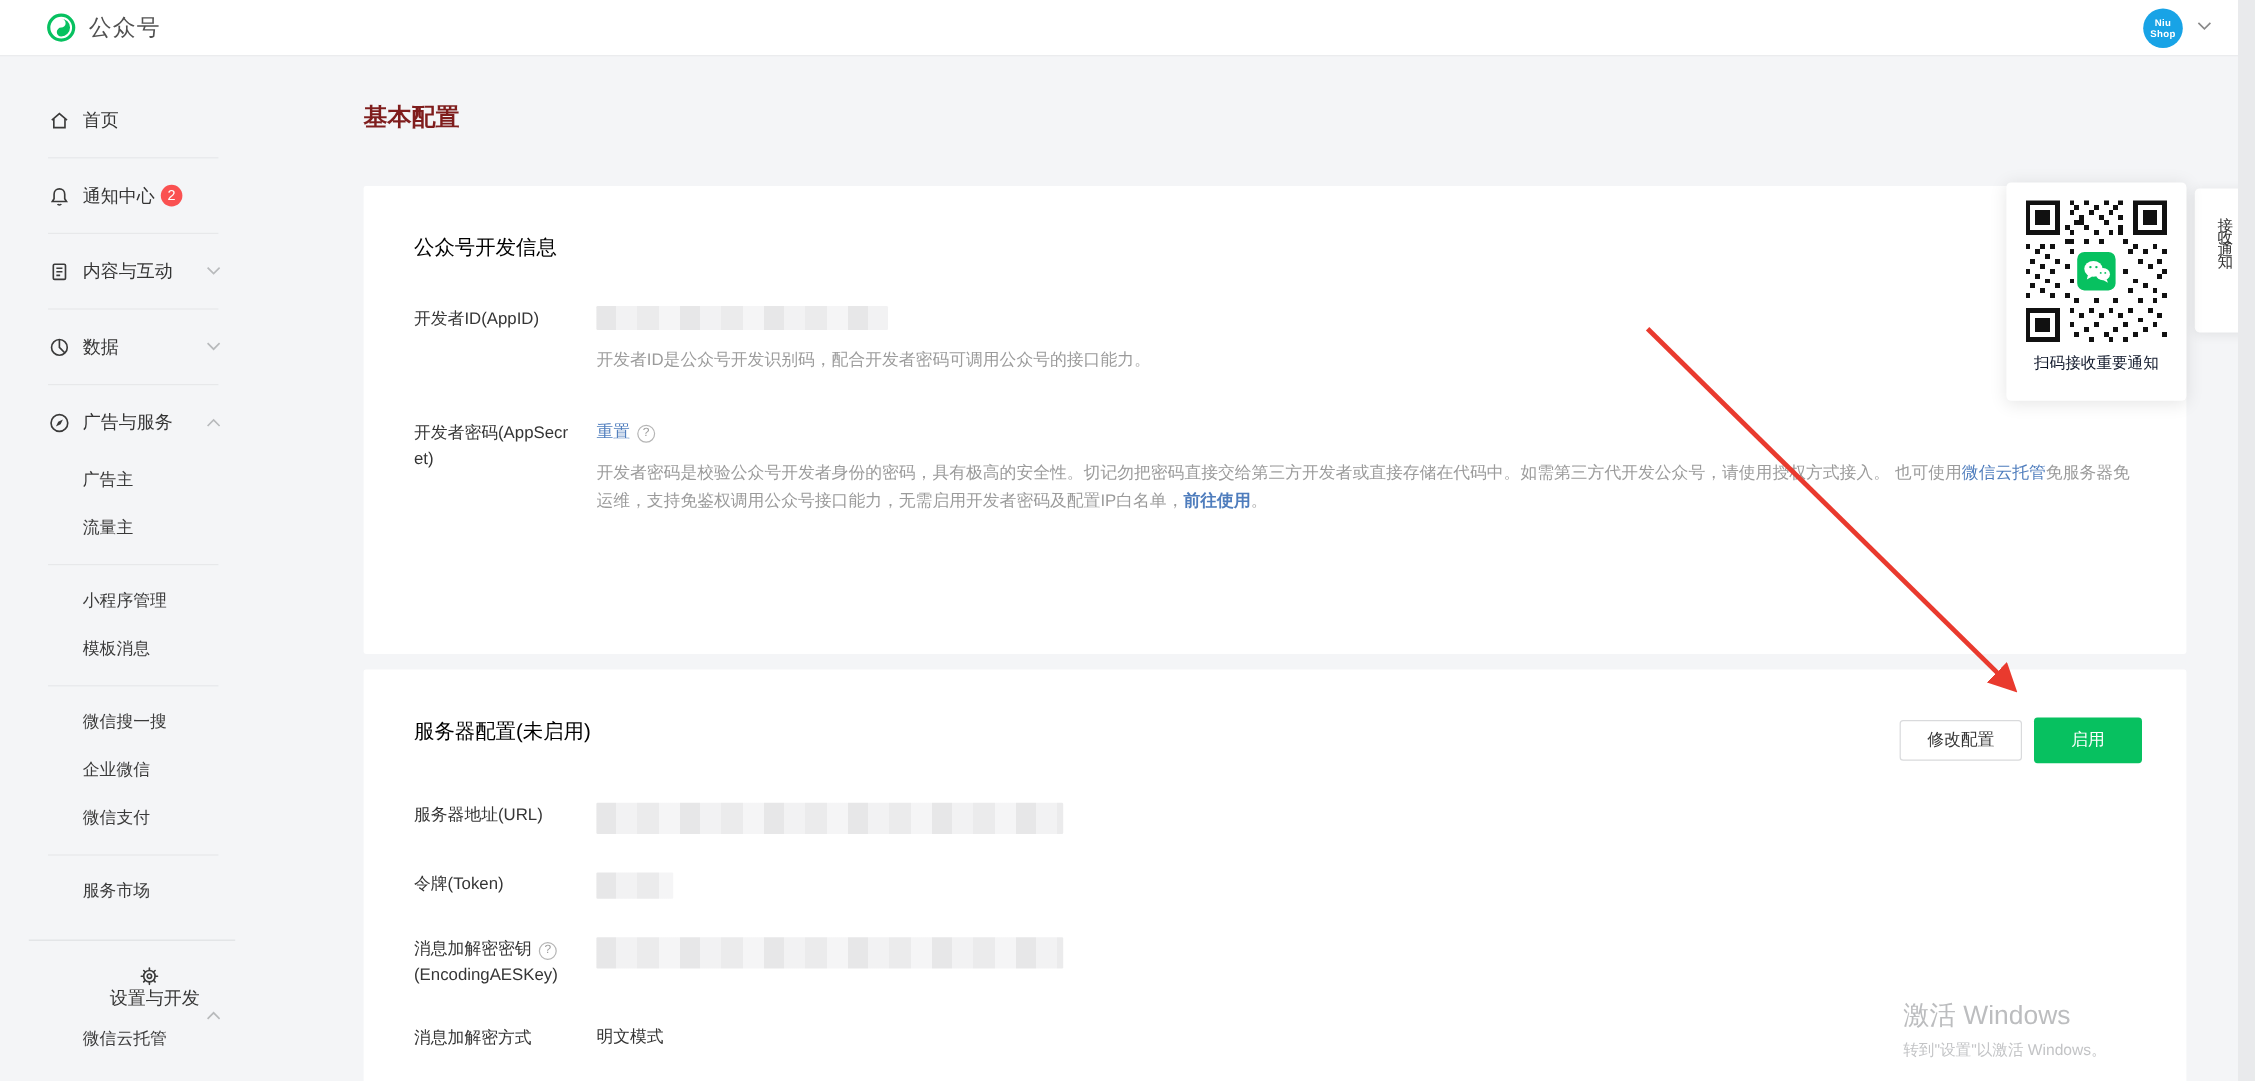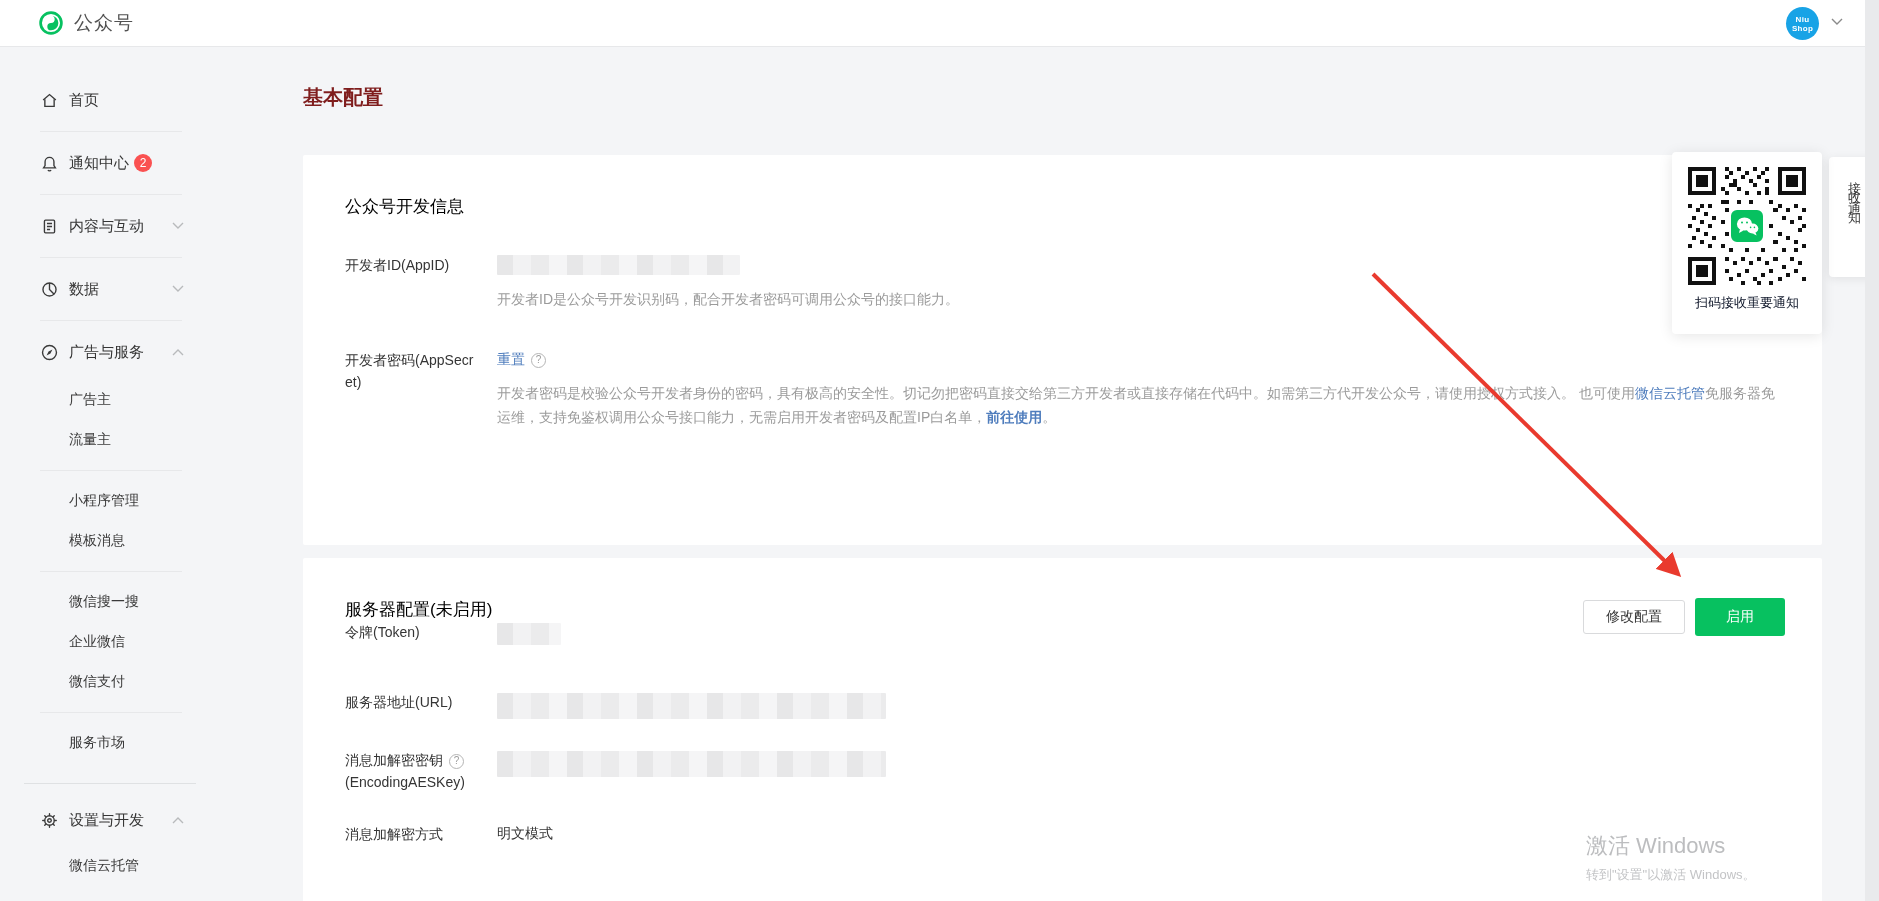--- a/index.html
+++ b/index.html
@@ -26,21 +26,21 @@
   .side-item .s-icon{ width:19px; height:19px; margin-right:10px; flex:none; }
   .side-item .chev{ margin-left:auto; margin-right:34px; }
   .side-badge{ min-width:18px; height:18px; border-radius:9px; background:#fa5151; color:#fff;
                font-size:12px; display:flex; align-items:center; justify-content:center;
                margin-left:5px; padding:0 4px; }
   .side-div{ height:1px; background:#e7e8ea; margin:15px 36px 15px 40px; }
   .side-subdiv{ height:1px; background:#e7e8ea; margin:10px 36px 10px 40px; }
   .side-groupdiv{ height:1px; background:#dfe1e3; margin:20px 22px 0 24px; }
   .side-sub{ height:40px; display:flex; align-items:center; padding-left:69px;
              font-size:14px; color:#3a3a3a; cursor:pointer; }
-  .mt12{ margin-top:12px; } .mt10{ margin-top:10px; } .mt20{ margin-top:20px; }
+  .mt12{ margin-top:12px; } .mt10{ margin-top:10px; } .mt20{ margin-top:20px;flex-direction:column; }
   
   .page-title{ position:absolute; left:303px; top:84px; font-size:20px; font-weight:600; color:#7f1d1d; }
   .card{ position:absolute; left:303px; width:1519px; background:#fff; border-radius:2px; }
   .card1{ top:155px; height:390px; }
   .card2{ top:558px; height:420px; }
   .sec-title{ padding:40px 0 0 42px; font-size:17px; color:#000000; }
   .info-rows{ margin:36px 42px 0 42px; }
   .irow{ display:flex; margin-bottom:38px; }
   .ilabel{ width:152px; flex:none; font-size:14px; line-height:22px; color:#353535;
            word-break:break-all; padding-right:22px; }
@@ -261,31 +261,31 @@
     </div>
   </div>
 
   <div class="card card2">
     <div class="sec-title">服务器配置(未启用)</div>
     <div class="btns">
       <button class="btn-plain">修改配置</button>
       <button class="btn-green">启用</button>
     </div>
 
+    <div class="srow srow-first">
+      <div class="ilabel">服务器地址(URL)</div>
+      <div class="ivalue">
+          <div class="redact r-url"></div>
+        </div>
+    </div>
+
     <div class="srow">
       <div class="ilabel">令牌(Token)</div>
       <div class="ivalue">
           <div class="redact r-token"></div>
-        </div>
-    </div>
-
-    <div class="srow srow-first">
-      <div class="ilabel">服务器地址(URL)</div>
-      <div class="ivalue">
-          <div class="redact r-url"></div>
         </div>
     </div>
 
     <div class="srow">
       <div class="ilabel">
         <span>消息加解密密钥</span><span class="help">?</span>
         <div>(EncodingAESKey)</div>
       </div>
       <div class="ivalue">
           <div class="redact r-aes"></div>

